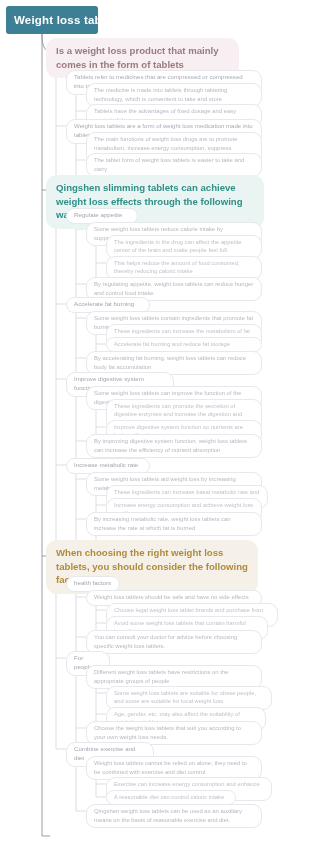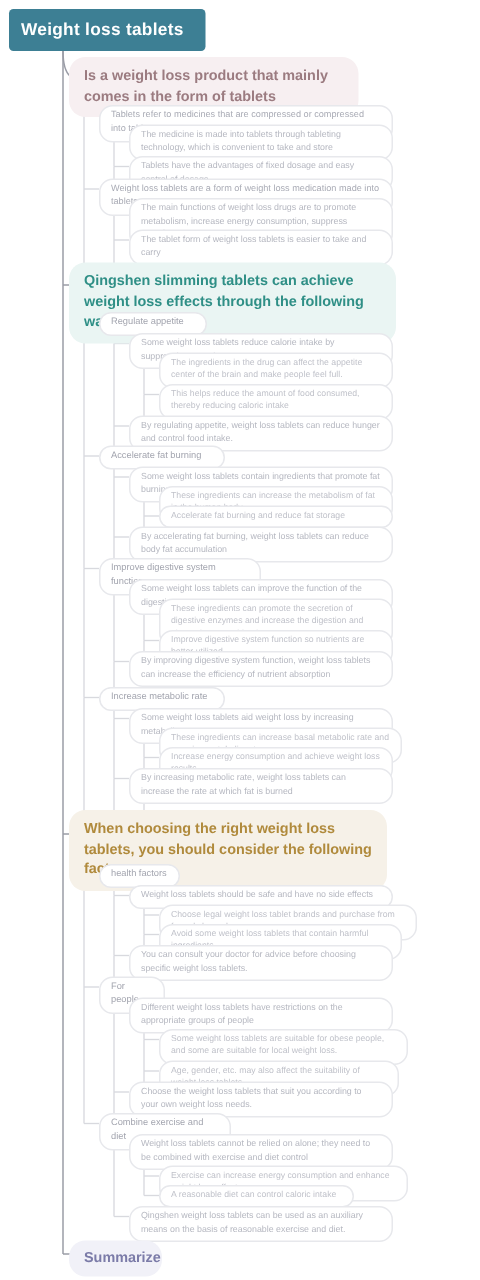--- a/index.html
+++ b/index.html
@@ -16,21 +16,21 @@
     background: #ffffff;
   }
 
   
   #wires { position: absolute; inset: 0; width: 310px; height: 853px; pointer-events: none; }
 
   
   .root {
     position: absolute;
     left: 6px; top: 6px;
-    width: 131px; height: 28px;
+    width: 92px; height: 28px;
     background: #3d7f94;
     border-radius: 3px;
     display: flex; align-items: center;
     padding: 0 8px;
     color: #ffffff;
     font-size: 11.5px;
     font-weight: 700;
     letter-spacing: .2px;
     white-space: nowrap;
   }
@@ -305,17 +305,14 @@
   <div class="node lvl4" style="left:106px; top:777px; width:166px;">
     <span>Exercise can increase energy consumption and enhance weight loss effects</span>
   </div>
   <div class="node lvl4" style="left:106px; top:790px; width:130px;">
     <span>A reasonable diet can control caloric intake</span>
   </div>
   <div class="node lvl3" style="left:86px; top:804px; width:176px;">
     <span>Qingshen weight loss tablets can be used as an auxiliary means on the basis of reasonable exercise and diet.</span>
   </div>
 
-  <div class="topic lilac" style="left:46px; top:827px; width:62px; padding-top:5px; padding-bottom:5px;">
-    <span>Summarize</span>
-  </div>
 
 </div>
 
 </body></html>

